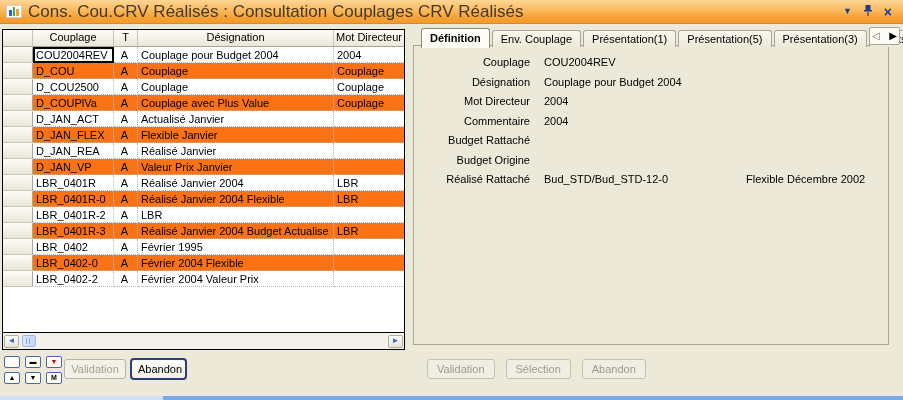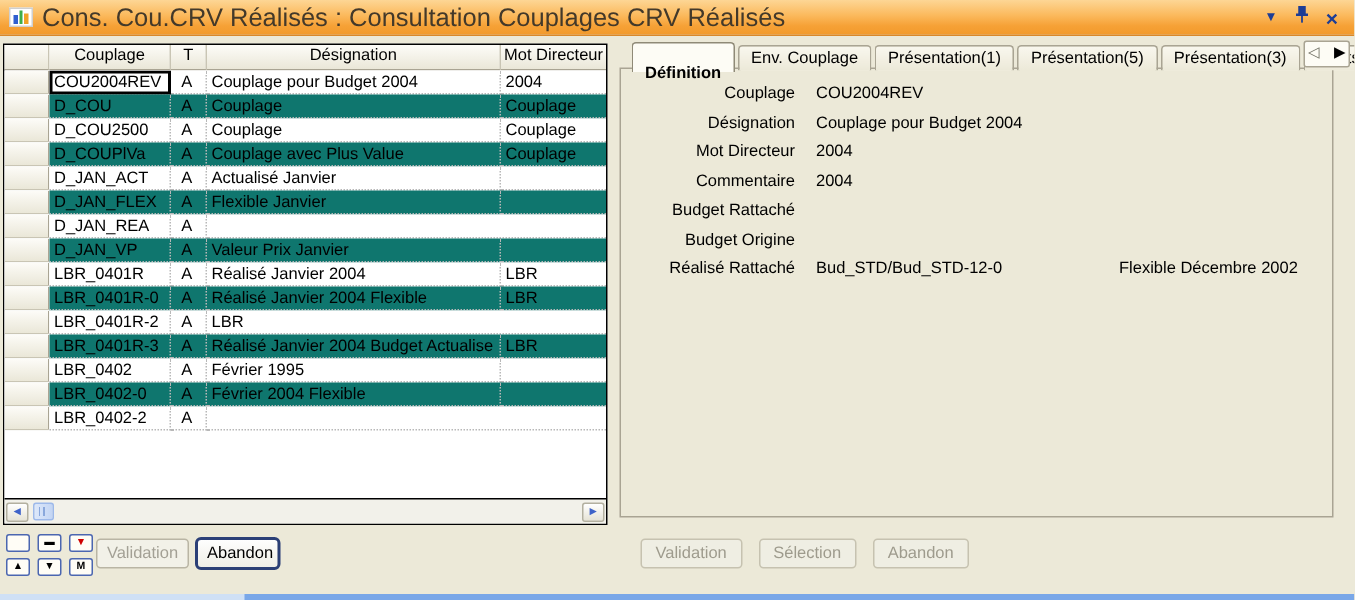--- a/index.html
+++ b/index.html
@@ -27,21 +27,21 @@
   .table-frame{position:absolute;left:2px;top:29px;width:403px;height:321px;
     border:1px solid #000;background:#fff;box-sizing:border-box;
     display:flex;flex-direction:column;}
   .thead{display:flex;height:17px;flex:none;}
   .th{box-sizing:border-box;font-size:11px;line-height:15px;text-align:center;
     background:linear-gradient(#fdfcf8,#eae7d8);
     border-right:1px solid #c9c5b4;border-bottom:1px solid #a9a493;
     white-space:nowrap;overflow:hidden;}
   .tbody{flex:1;background:#fff;overflow:hidden;}
   .tr{display:flex;height:16px;}
-  .tr.alt .td{background:#0f766e;}
+  .tr.alt .td{background:#f97316;}
   .td{box-sizing:border-box;font-size:11px;line-height:14px;padding:1px 2px 0 3px;
     border-right:1px dotted #b8b8b8;border-bottom:1px dotted #b8b8b8;
     white-space:nowrap;overflow:hidden;background:#fff;}
   .td.rowhdr{background:linear-gradient(#fdfcf8,#eae7d8) !important;
     border-right:1px solid #a9a493;border-bottom:1px solid #c9c5b4;border-radius:1px;}
   .td.sel{outline:2px solid #000;outline-offset:-2px;}
   .td.center{text-align:center;padding-left:0;}
   .c0{width:30px;flex:none;}
   .c1{width:81px;flex:none;}
   .c2{width:24px;flex:none;}
@@ -73,21 +73,21 @@
   .btn-validation-left{left:64px;top:359px;width:62px;height:20px;
     background:#f2f1e8;border:1px solid #b9b5a4;color:#a3a095;}
   .btn-abandon-left{left:130px;top:358px;width:57px;height:22px;
     background:linear-gradient(#fefefe,#efeee6);border:2px solid #2b3f76;border-radius:4px;color:#000;}
 
   
   .tabs{position:absolute;left:421px;top:28px;height:19px;display:flex;align-items:flex-end;z-index:3;}
   .tab{height:17px;box-sizing:border-box;padding:2px 8px 0;font-size:11px;color:#000;
     background:linear-gradient(#f9f7ee,#ece9d8);border:1px solid #a9a493;border-bottom:none;
     border-radius:3px 3px 0 0;margin-right:2px;white-space:nowrap;}
-  .tab.active{height:20px;padding-top:14px;background:#fdfcf5;font-weight:bold;
+  .tab.active{height:20px;padding-top:3px;background:#fdfcf5;font-weight:bold;
     border-color:#8f8a77;position:relative;top:1px;}
   .tab-scroller{position:absolute;left:869px;top:27px;width:31px;height:18px;z-index:3;
     background:#fdfcf5;border:1px solid #a9a493;border-radius:2px;box-sizing:border-box;
     display:flex;align-items:center;justify-content:space-between;padding:0 2px;font-size:10px;line-height:1;}
   .ts-left{color:#6f6f63;}
   .ts-right{color:#000;}
   .tab-page{position:absolute;left:413px;top:45px;width:476px;height:300px;
     border:1px solid #a9a493;background:#ece9d8;box-sizing:border-box;z-index:1;}
 
   .fields{position:absolute;left:0;top:10px;width:100%;}
@@ -176,20 +176,21 @@
           <div class="td c0 rowhdr"></div>
           <div class="td c1">D_JAN_FLEX</div>
           <div class="td c2 center">A</div>
           <div class="td c3">Flexible Janvier</div>
           <div class="td c4"></div>
         </div>
         <div class="tr">
           <div class="td c0 rowhdr"></div>
           <div class="td c1">D_JAN_REA</div>
           <div class="td c2 center">A</div>
+          <div class="td c3">Réalisé Janvier</div>
           <div class="td c4"></div>
         </div>
         <div class="tr alt">
           <div class="td c0 rowhdr"></div>
           <div class="td c1">D_JAN_VP</div>
           <div class="td c2 center">A</div>
           <div class="td c3">Valeur Prix Janvier</div>
           <div class="td c4"></div>
         </div>
         <div class="tr">
@@ -230,20 +231,21 @@
           <div class="td c0 rowhdr"></div>
           <div class="td c1">LBR_0402-0</div>
           <div class="td c2 center">A</div>
           <div class="td c3">Février 2004 Flexible</div>
           <div class="td c4"></div>
         </div>
         <div class="tr">
           <div class="td c0 rowhdr"></div>
           <div class="td c1">LBR_0402-2</div>
           <div class="td c2 center">A</div>
+          <div class="td c3">Février 2004 Valeur Prix</div>
           <div class="td c4"></div>
         </div>
       </div>
     <div class="hscroll">
       <span class="sb-btn">◄</span>
       <span class="sb-thumb"></span>
       <span class="sb-btn">►</span>
     </div>
   </div>
 

